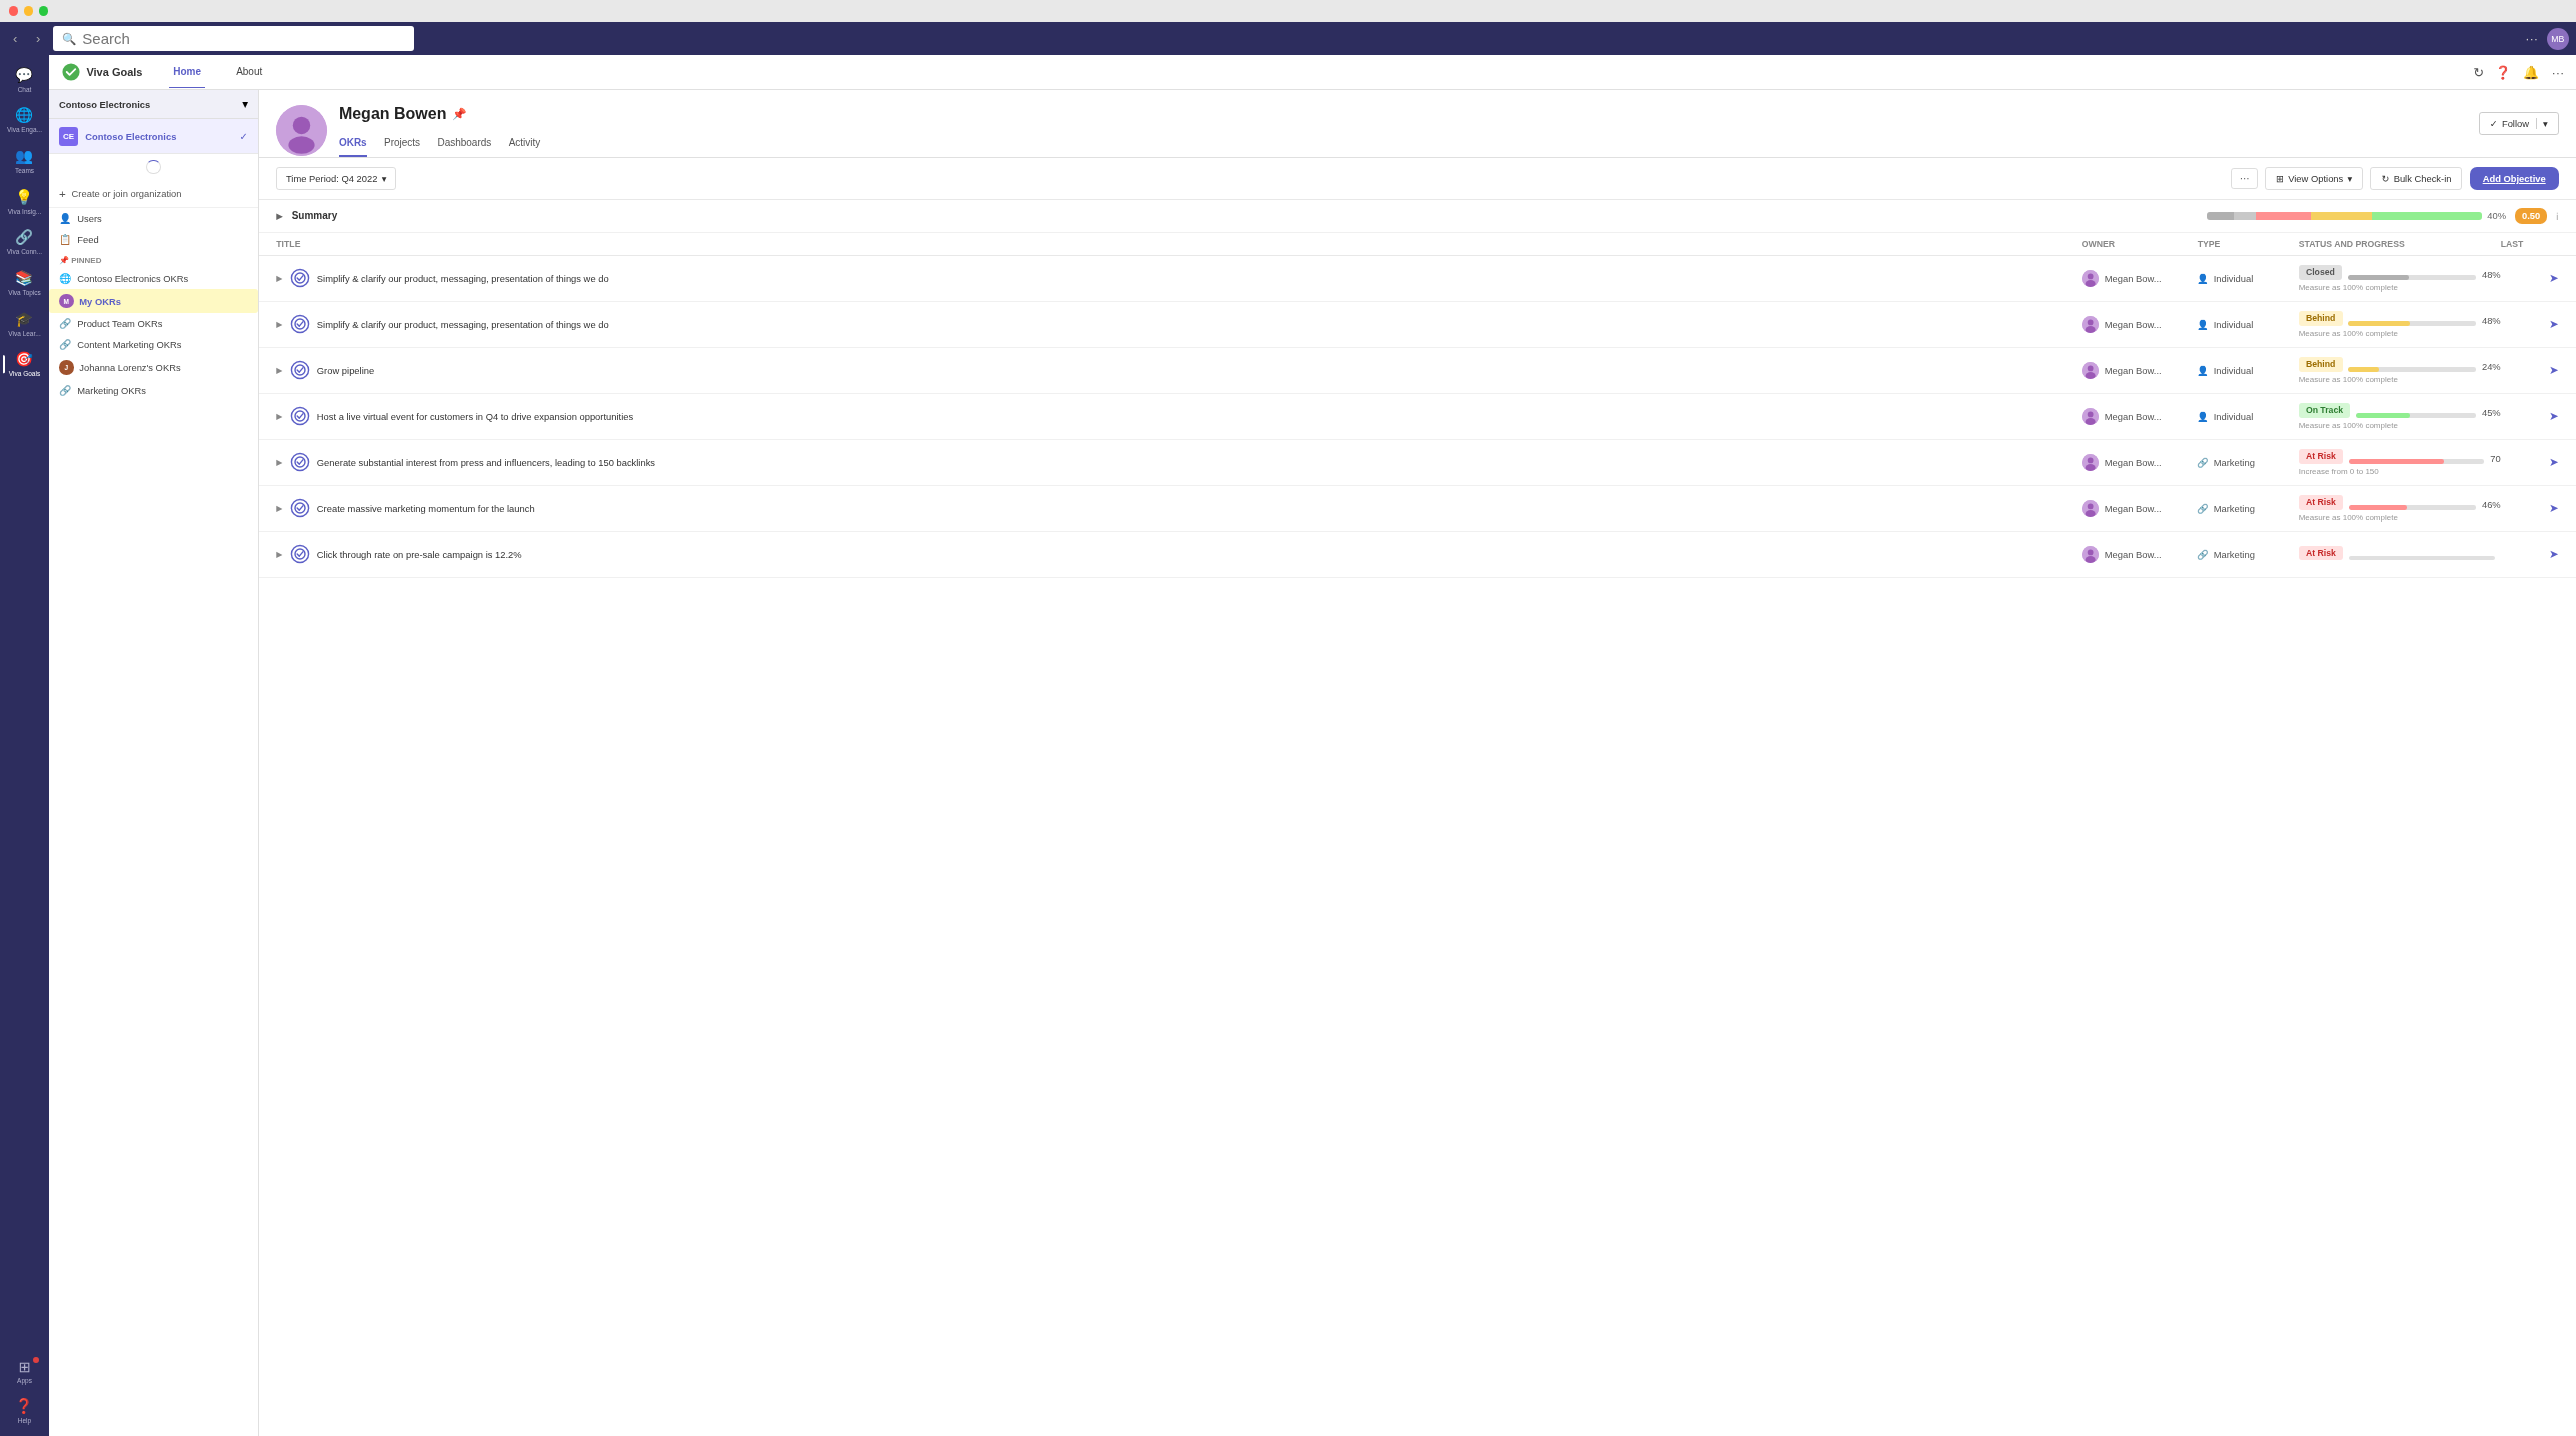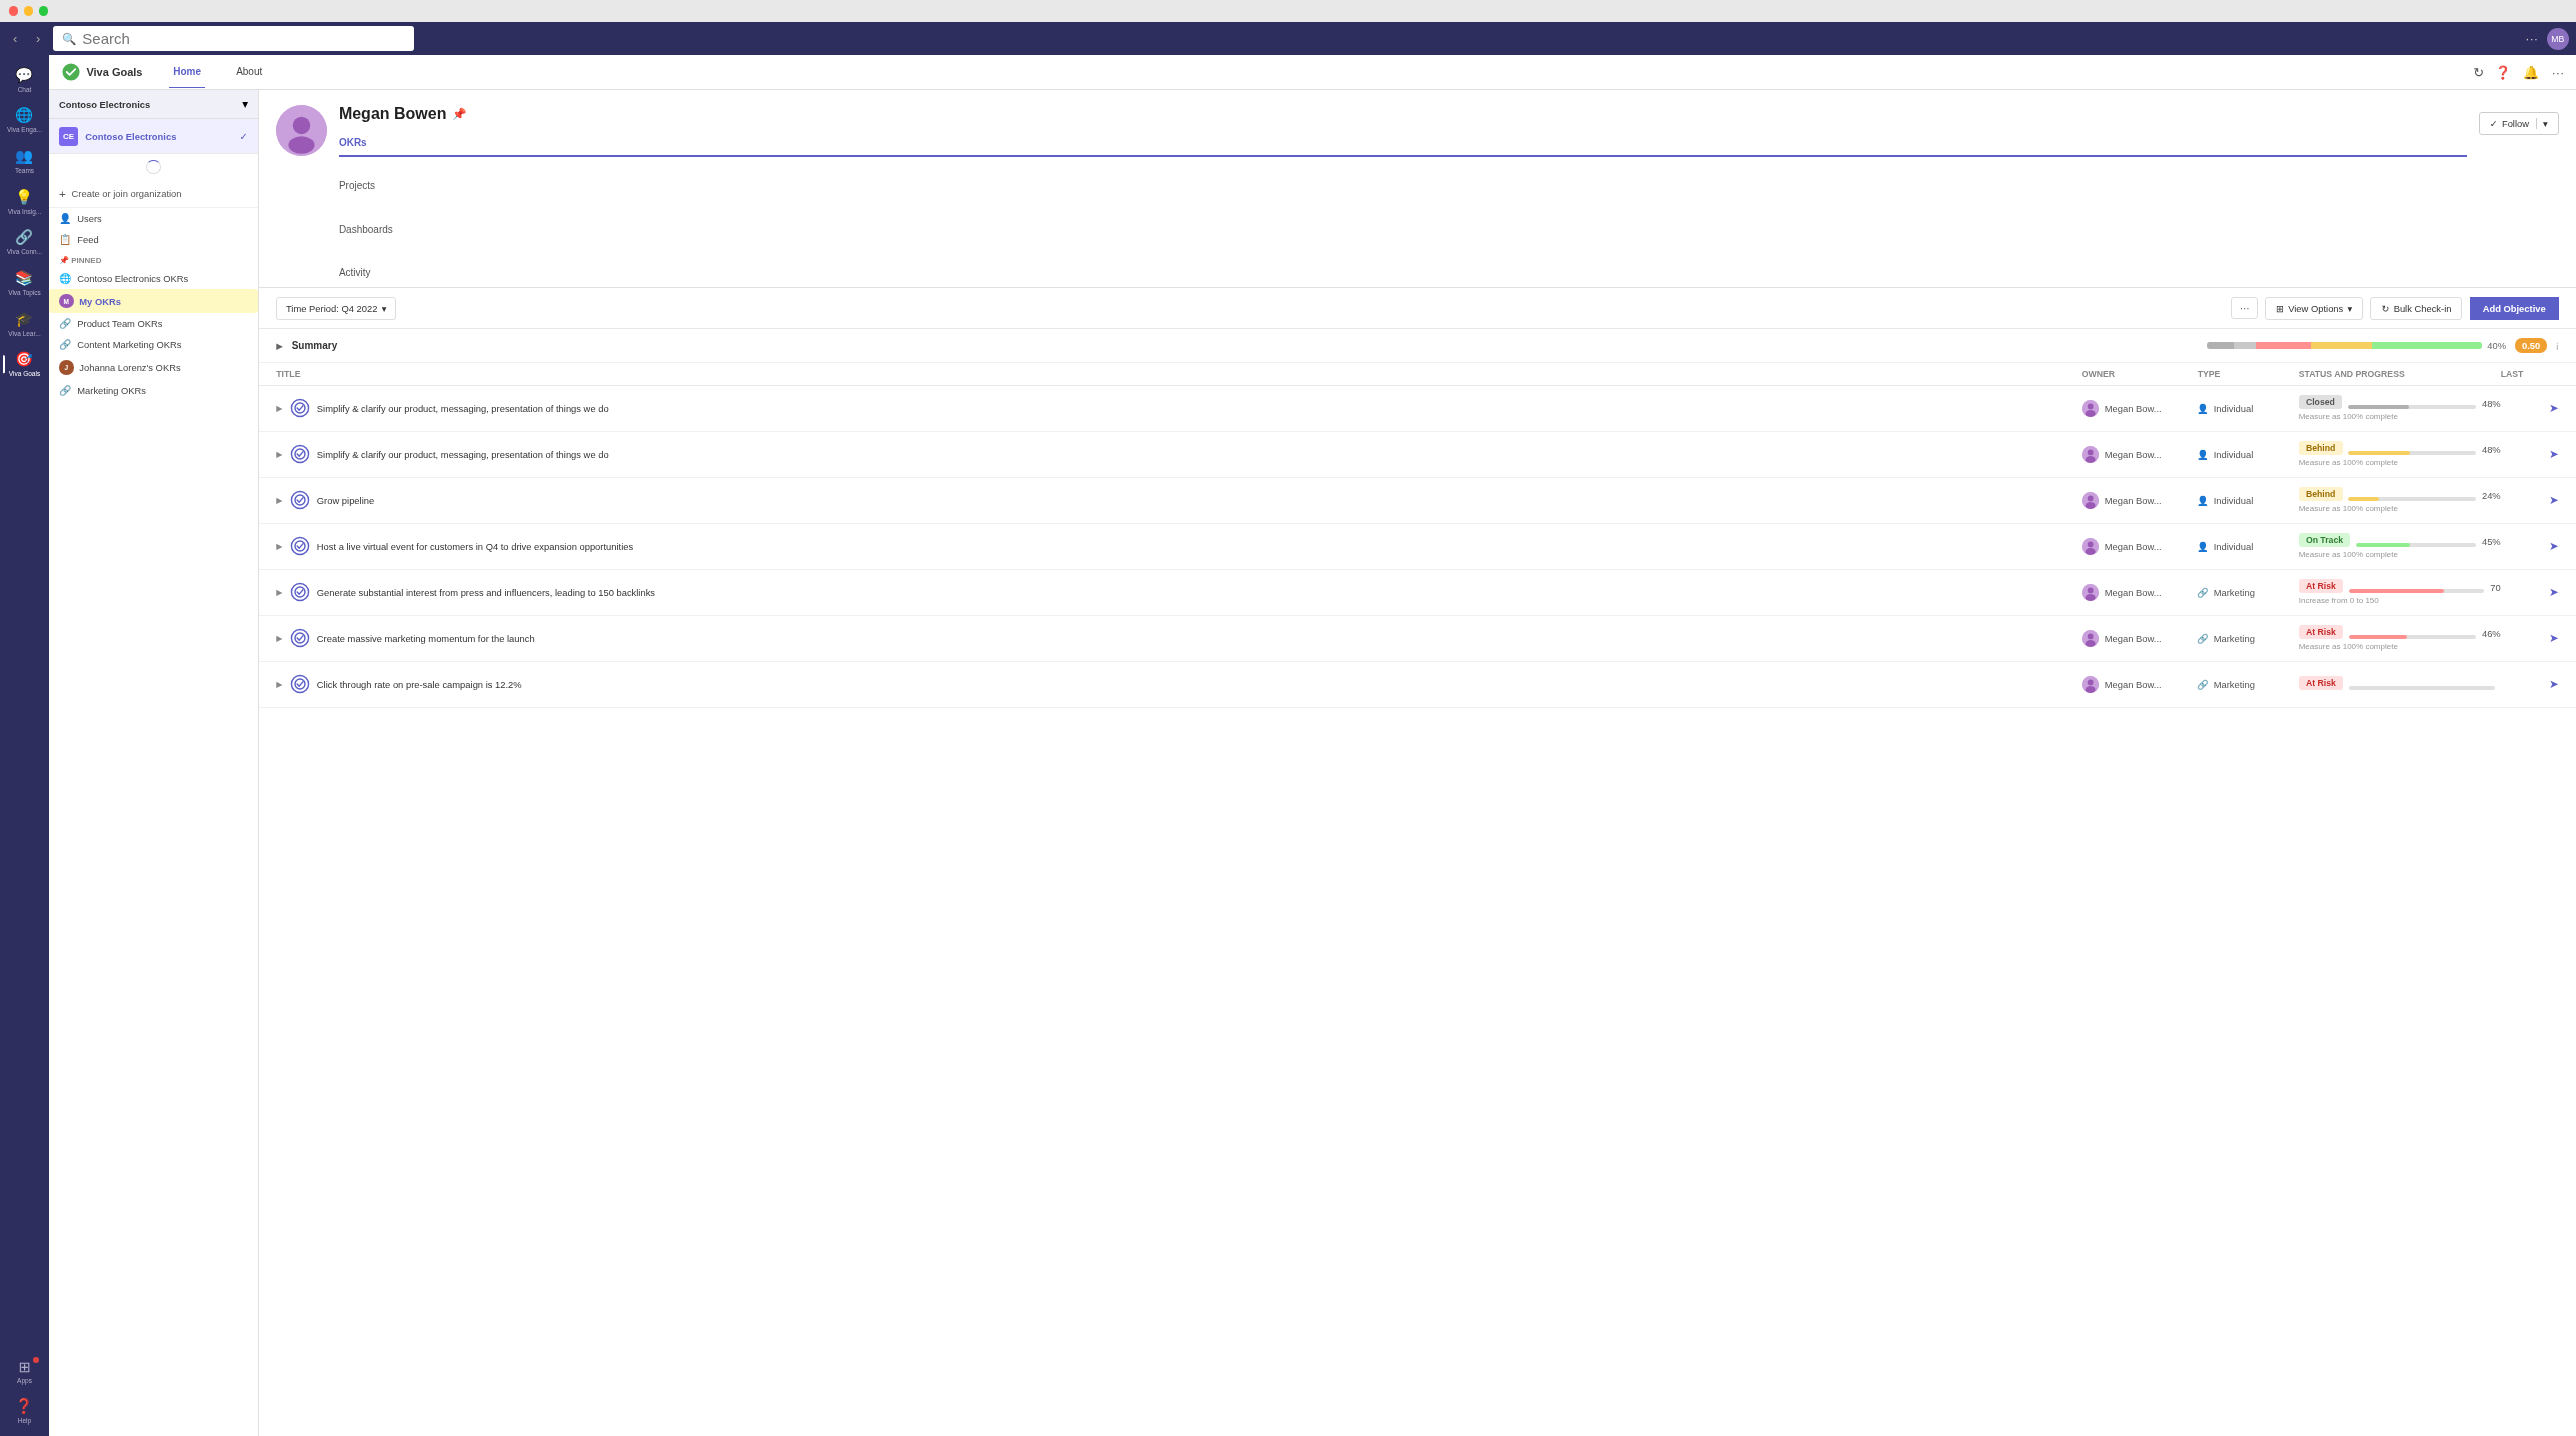--- a/index.html
+++ b/index.html
@@ -63,35 +63,35 @@
     .pinned-label { font-size: 8px; color: #888; padding: 5.8px 10px 2.9px; font-weight: 600; text-transform: uppercase; }
     .sidebar-org-bullet { width: 17.3px; height: 17.3px; border-radius: 50%; background: #9b59b6; display: flex; align-items: center; justify-content: center; color: white; font-size: 7.2px; font-weight: bold; }
 
     
     .profile-area { flex: 1; overflow-y: auto; background: #fff; }
     .profile-header { display: flex; align-items: flex-start; padding: 14.5px 17.3px 0; gap: 11.6px; border-bottom: 0.7px solid #e0e0e0; }
     .profile-avatar { width: 51px; height: 51px; border-radius: 50%; object-fit: cover; background: #c9a0dc; overflow: hidden; display: flex; align-items: center; justify-content: center; }
     .profile-info { flex: 1; }
     .profile-name { font-size: 16px; font-weight: 700; color: #222; display: flex; align-items: center; gap: 5.8px; }
     .pin-icon { color: #888; font-size: 11.6px; }
-    .profile-tabs { display: flex; gap: 17.3px; margin-top: 8.7px; flex-direction: column; }
+    .profile-tabs { display: flex; gap: 17.3px; margin-top: 8.7px; }
     .profile-tab { padding: 5.8px 0 7.2px; font-size: 10px; color: #555; cursor: pointer; border-bottom: 2.2px solid transparent; }
     .profile-tab.active { color: #5b5fc7; border-bottom: 2.2px solid #5b5fc7; font-weight: 600; }
     .profile-actions { display: flex; align-items: flex-start; gap: 5.8px; padding-top: 7.2px; }
     .follow-btn { display: flex; align-items: center; gap: 4.3px; border: 0.7px solid #ccc; background: #fff; padding: 5px 10px; border-radius: 2.9px; font-size: 9.4px; cursor: pointer; color: #333; }
     .follow-btn .chevron { border-left: 0.7px solid #ccc; padding-left: 5.8px; margin-left: 2.9px; }
 
     
     .okr-toolbar { display: flex; align-items: center; padding: 8.7px 17.3px; border-bottom: 0.7px solid #e8e8e8; gap: 7.2px; background: #fff; }
     .time-period-btn { display: flex; align-items: center; gap: 4.3px; padding: 5px 8.7px; border: 0.7px solid #ddd; border-radius: 2.9px; background: #fff; font-size: 9.4px; cursor: pointer; color: #333; }
     .toolbar-spacer { flex: 1; }
     .toolbar-dots { padding: 4.3px 7.2px; border: 0.7px solid #ddd; border-radius: 2.9px; cursor: pointer; background: #fff; color: #555; font-size: 10px; }
     .view-options-btn { display: flex; align-items: center; gap: 4.3px; padding: 5px 10px; border: 0.7px solid #ddd; border-radius: 2.9px; background: #fff; font-size: 9.4px; cursor: pointer; color: #333; }
     .bulk-checkin-btn { display: flex; align-items: center; gap: 4.3px; padding: 5px 10px; border: 0.7px solid #ddd; border-radius: 2.9px; background: #fff; font-size: 9.4px; cursor: pointer; color: #333; }
-    .add-objective-btn { padding: 5.8px 13px; background: #5b5fc7; color: white; border: none; border-radius: 0; font-size: 9.4px; font-weight: 600; cursor: pointer; }
+    .add-objective-btn { padding: 5.8px 13px; background: #5b5fc7; color: white; border: none; border-radius: 7px; font-size: 9.4px; font-weight: 600; cursor: pointer; text-decoration: underline; }
 
     
     .summary-row { display: flex; align-items: center; padding: 8.7px 17.3px; border-bottom: 0.7px solid #f0f0f0; gap: 8.7px; background: #fff; }
     .expand-btn { color: #666; cursor: pointer; font-size: 8.7px; }
     .summary-label { font-size: 10px; font-weight: 600; color: #333; flex: 1; }
     .summary-bar-container { display: flex; align-items: center; gap: 5.8px; }
     .summary-bar { display: flex; height: 7.2px; width: 275px; border-radius: 2.9px; overflow: hidden; }
     .summary-pct { font-size: 9.4px; color: #666; }
     .summary-score { background: #f0a030; color: white; padding: 2.2px 7.2px; border-radius: 7px; font-size: 9.4px; font-weight: 600; }
     .info-icon { color: #aaa; font-size: 10px; }

